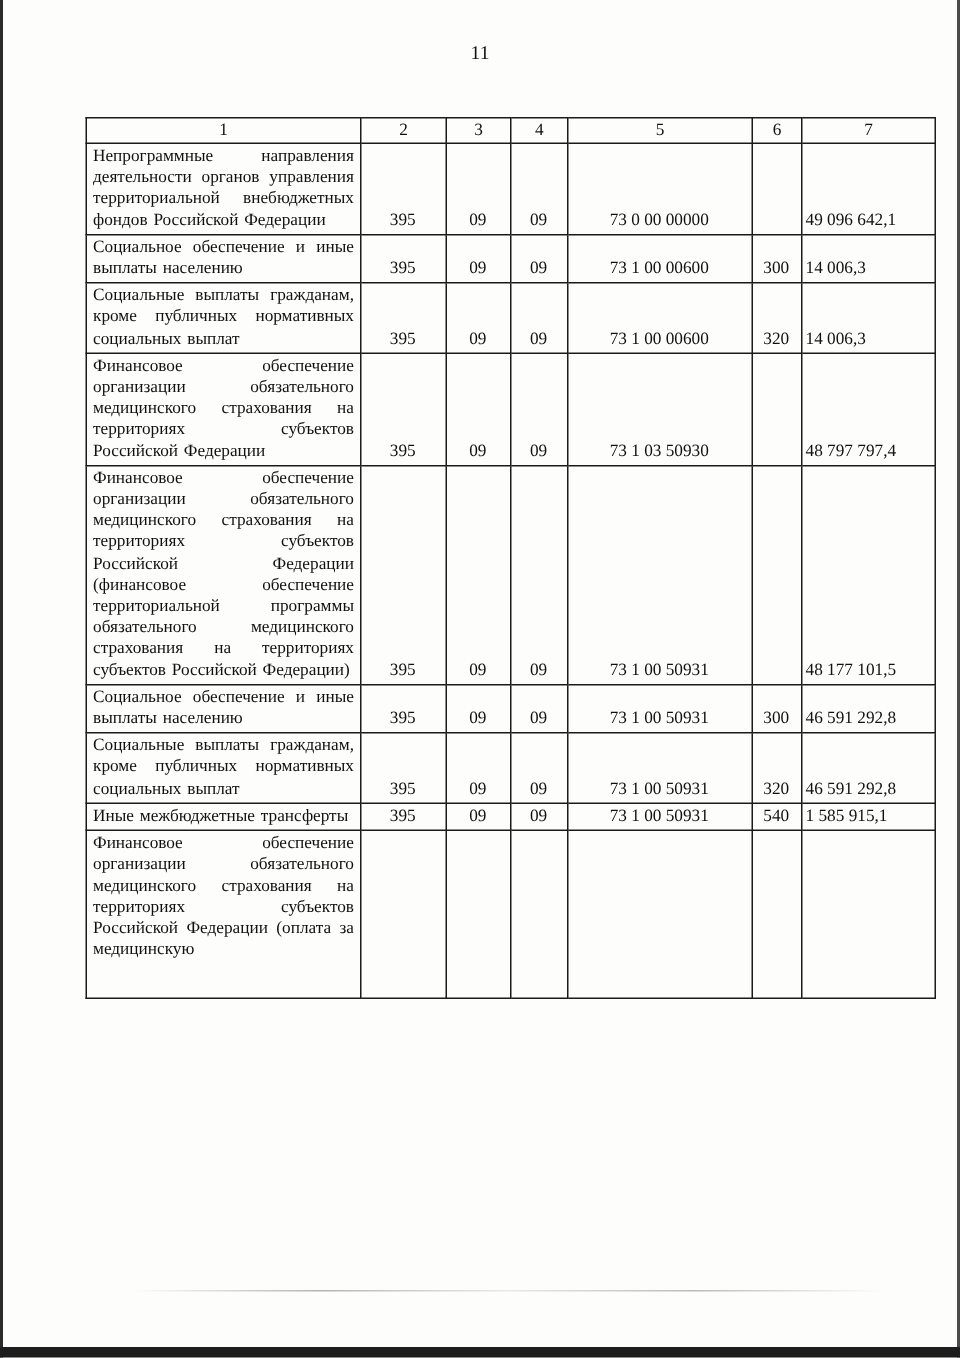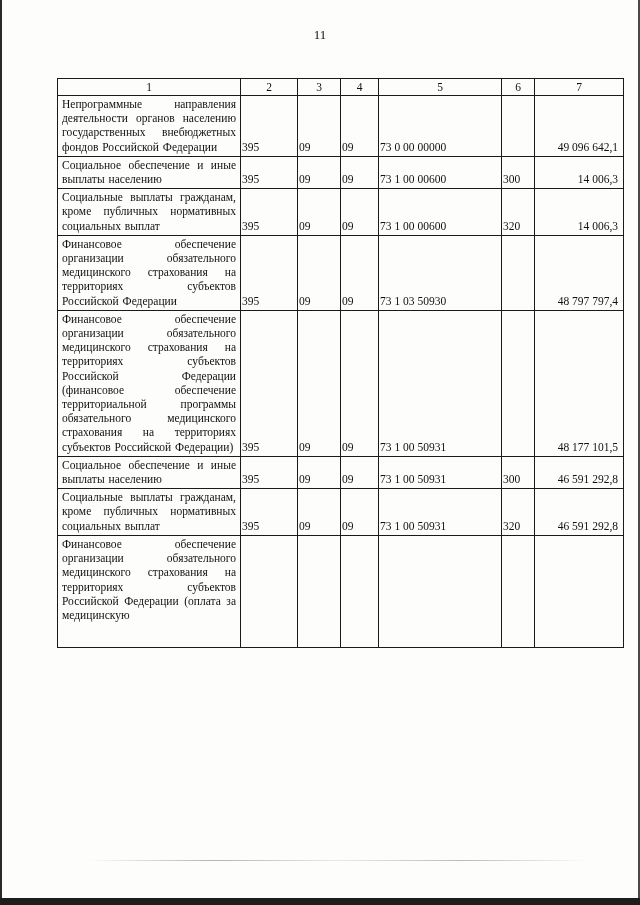--- a/index.html
+++ b/index.html
@@ -42,28 +42,28 @@
     height: 17px;
     vertical-align: middle;
   }
   td.col1 {
     text-align: justify;
     vertical-align: top;
     padding: 1px 4px 2px 4px;
     word-spacing: 1px;
   }
   td.col2, td.col3, td.col4, td.col5, td.col6 {
+    text-align: center;
     vertical-align: bottom;
     padding: 0 2px 2px 1px;
     white-space: nowrap;
   }
   td.col7 {
-    text-align: right;
     vertical-align: bottom;
-    padding: 0 5px 2px 16px;
+    padding: 0 5px 2px 2px;
     white-space: nowrap;
   }
   tr.row-partial { height: 112px; }
   tr.row-partial td { border-bottom: 1px solid #1a1a1a; }
 
   
   .scan-edge { position: absolute; background: #2b2b2b; z-index: 5; }
   .scan-edge.left   { left: 0; top: 0; width: 2px; height: 100%; }
   .scan-edge.right  { right: 0; top: 0; width: 2px; height: 100%; background: #4a4a4a; }
   .scan-edge.bottom { left: 0; bottom: 0; width: 100%; height: 7px; background: #1d1d1d; }
@@ -100,21 +100,21 @@
           <th class="col2">2</th>
           <th class="col3">3</th>
           <th class="col4">4</th>
           <th class="col5">5</th>
           <th class="col6">6</th>
           <th class="col7">7</th>
         </tr>
     </thead>
     <tbody>
         <tr>
-          <td class="col1">Непрограммные направления деятельности органов населению государственных внебюджетных фондов Российской Федерации</td>
+          <td class="col1">Непрограммные направления деятельности органов управления территориальной внебюджетных фондов Российской Федерации</td>
           <td class="col2">395</td>
           <td class="col3">09</td>
           <td class="col4">09</td>
           <td class="col5">73 0 00 00000</td>
           <td class="col6"></td>
           <td class="col7">49 096 642,1</td>
         </tr>
         <tr>
           <td class="col1">Социальное обеспечение и иные выплаты населению</td>
           <td class="col2">395</td>
@@ -161,20 +161,29 @@
           <td class="col7">46 591 292,8</td>
         </tr>
         <tr>
           <td class="col1">Социальные выплаты гражданам, кроме публичных нормативных социальных выплат</td>
           <td class="col2">395</td>
           <td class="col3">09</td>
           <td class="col4">09</td>
           <td class="col5">73 1 00 50931</td>
           <td class="col6">320</td>
           <td class="col7">46 591 292,8</td>
+        </tr>
+        <tr>
+          <td class="col1">Иные межбюджетные трансферты</td>
+          <td class="col2">395</td>
+          <td class="col3">09</td>
+          <td class="col4">09</td>
+          <td class="col5">73 1 00 50931</td>
+          <td class="col6">540</td>
+          <td class="col7">1 585 915,1</td>
         </tr>
         <tr class="row-partial">
           <td class="col1">Финансовое обеспечение организации обязательного медицинского страхования на территориях субъектов Российской Федерации (оплата за медицинскую</td>
           <td class="col2"></td>
           <td class="col3"></td>
           <td class="col4"></td>
           <td class="col5"></td>
           <td class="col6"></td>
           <td class="col7"></td>
         </tr>

